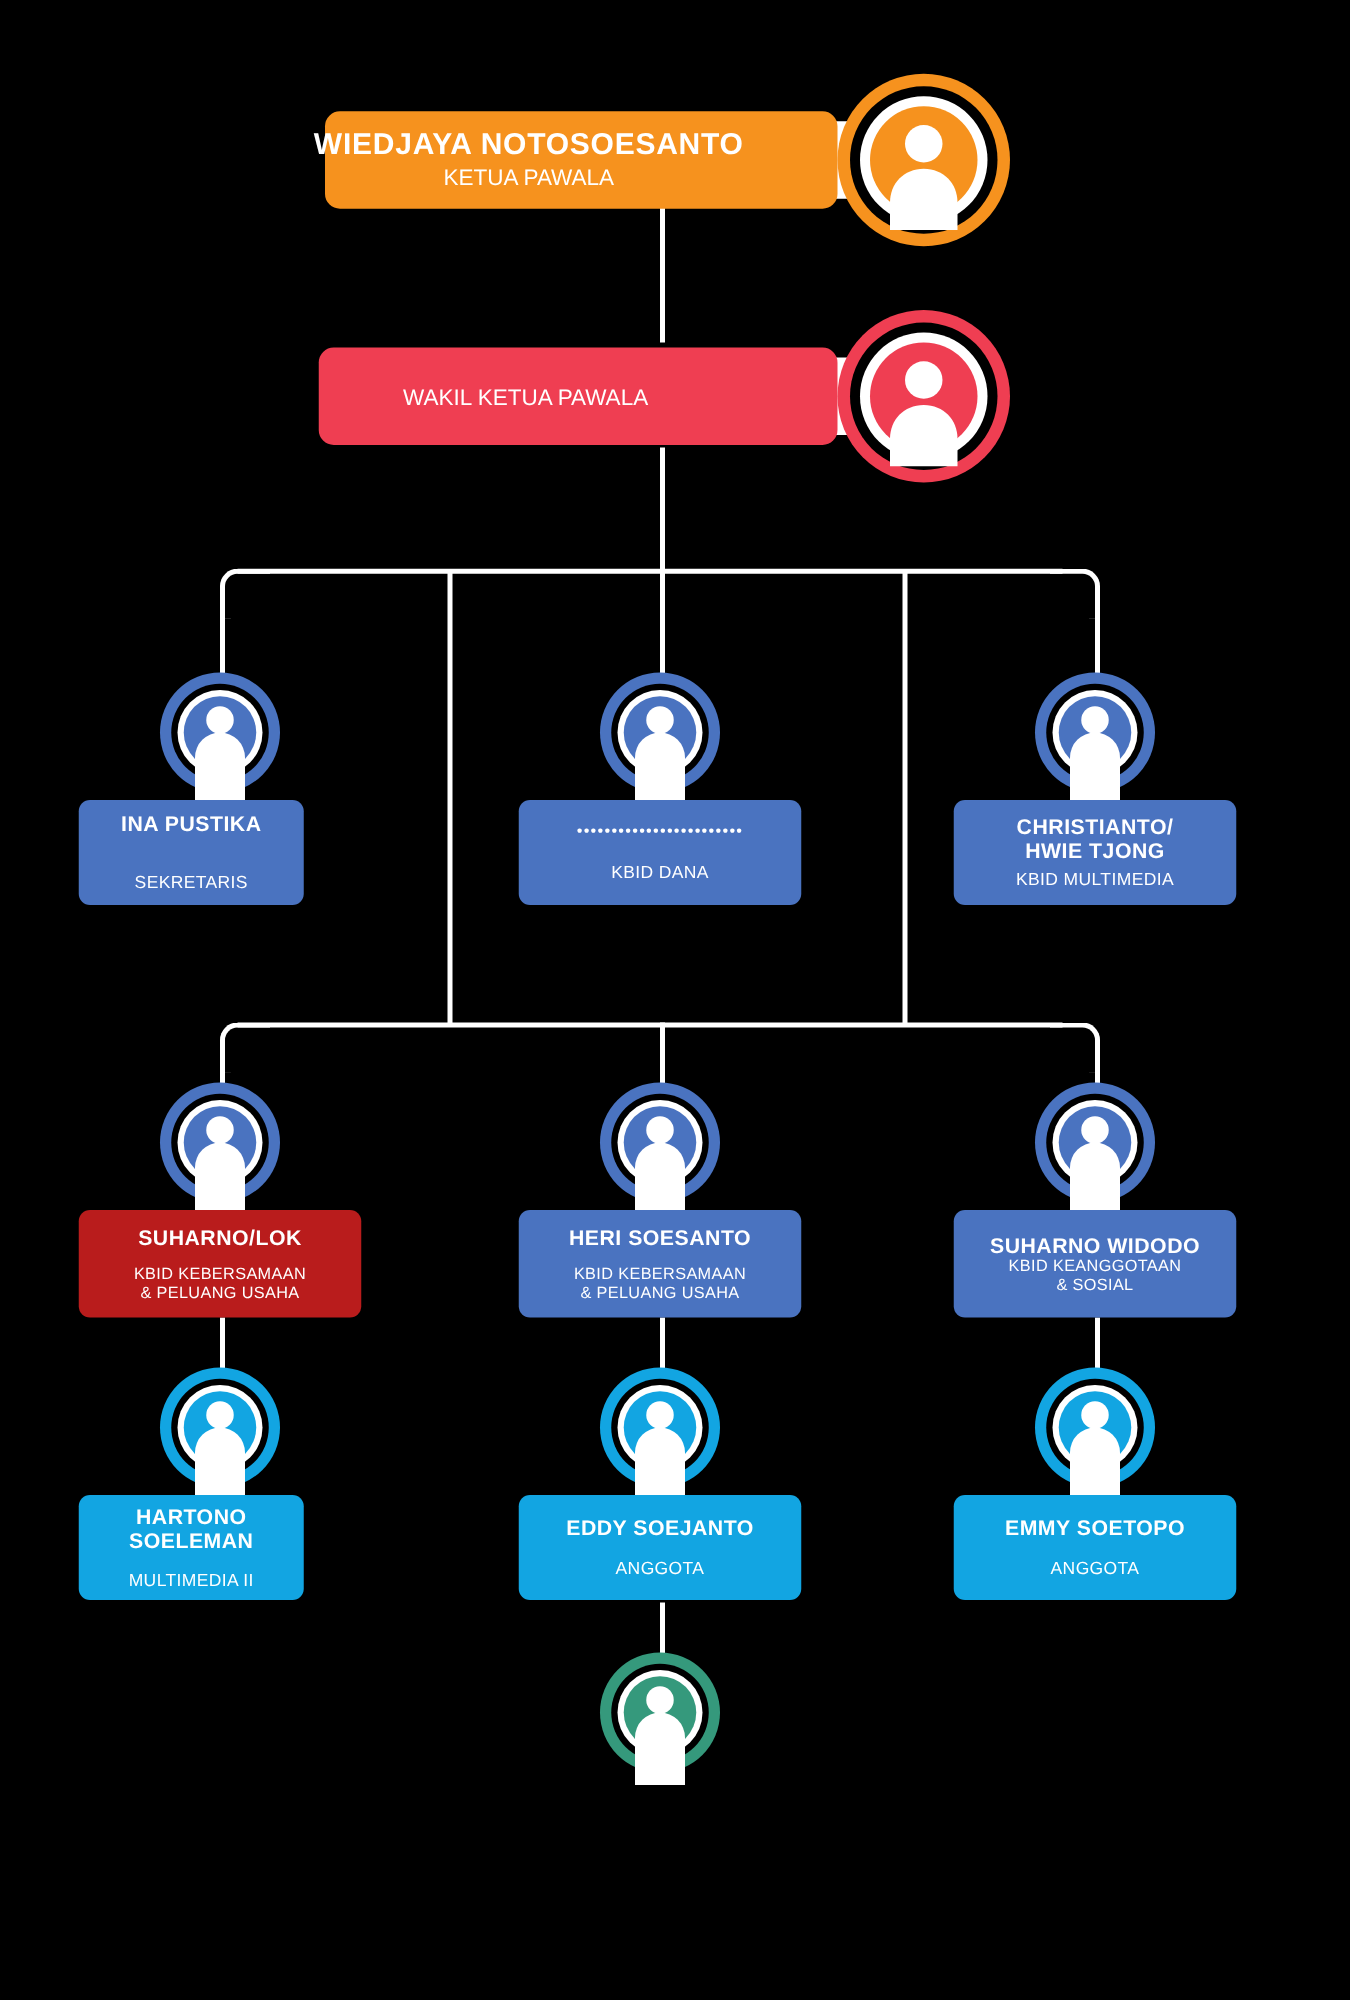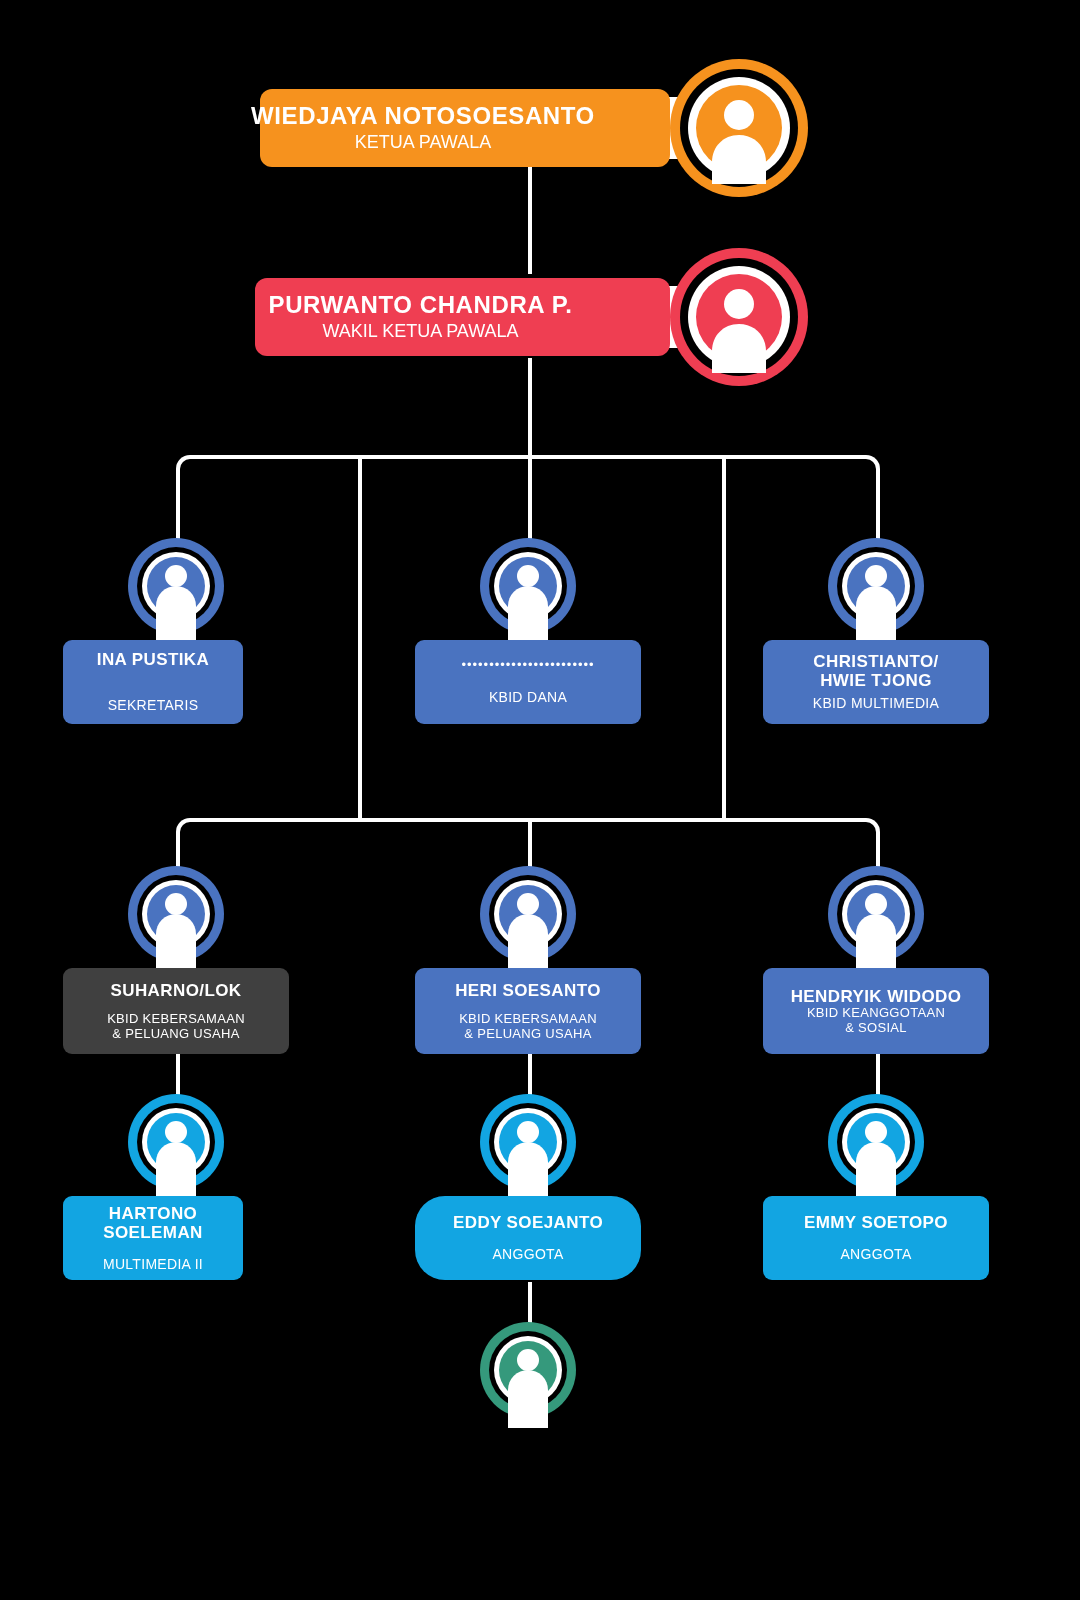--- a/index.html
+++ b/index.html
@@ -195,21 +195,20 @@
         <circle cx="69" cy="56" r="15" fill="#ffffff"></circle>
         <path d="M69 76 c-16 0 -27 12 -27 27 v22 h54 v-22 c0 -15 -11 -27 -27 -27 z" fill="#ffffff"></path>
       </svg>
     </div>
   </div>
 
   <div style="position:absolute; left:255px; top:278px; width:470px; height:78px;">
     <div class="badge-tab-shadow" style="left:393px; width:14px; height:62px;"></div>
     <div class="badge-tab" style="left:401px; width:84px; height:62px;"></div>
     <div class="banner" style="left:0; top:0; width:415px; height:78px; background:#EF3E52;">
-      <div class="bname banner-text-shift" style="font-size:24px;">PURWANTO CHANDRA P.</div>
       <div class="brole banner-text-shift" style="font-size:18px; margin-top:3px;">WAKIL KETUA PAWALA</div>
     </div>
     <div class="bigavatar" style="left:415px; top:-30px; width:138px; height:138px;">
       <div class="ringA" style="background:#EF3E52;"></div>
       <div class="ringB" style="left:10px; top:10px; width:118px; height:118px;"></div>
       <div class="ringC" style="left:18px; top:18px; width:102px; height:102px;"></div>
       <div class="disc" style="left:26px; top:26px; width:86px; height:86px; background:#EF3E52;"></div>
       <svg class="person" viewBox="0 0 138 138">
         <circle cx="69" cy="56" r="15" fill="#ffffff"></circle>
         <path d="M69 76 c-16 0 -27 12 -27 27 v22 h54 v-22 c0 -15 -11 -27 -27 -27 z" fill="#ffffff"></path>
@@ -262,21 +261,21 @@
 
   <div class="avatar" style="left:128px; top:866px;">
     <div class="r1" style="background:#4A73C0;"></div>
       <div class="r2"></div>
       <div class="r3"></div>
     <div class="r4" style="background:#4A73C0;"></div>
     <div class="head"></div>
       <div class="body"></div>
   </div>
   <div class="neck" style="left:176px; top:954px;"></div>
-  <div class="card" style="left:63px; top:968px; width:226px; height:86px; background:#404040;align-items:center;">
+  <div class="card" style="left:63px; top:968px; width:226px; height:86px; background:#b91c1c;align-items:center;">
     <div class="cname" style="font-size:17px;">SUHARNO/LOK</div>
     <div class="crole" style="font-size:13px; margin-top:12px;">KBID KEBERSAMAAN</div>
     <div class="crole" style="font-size:13px;">&amp; PELUANG USAHA</div>
   </div>
 
   <div class="avatar" style="left:480px; top:866px;">
     <div class="r1" style="background:#4A73C0;"></div>
       <div class="r2"></div>
       <div class="r3"></div>
     <div class="r4" style="background:#4A73C0;"></div>
@@ -293,21 +292,21 @@
   <div class="avatar" style="left:828px; top:866px;">
     <div class="r1" style="background:#4A73C0;"></div>
       <div class="r2"></div>
       <div class="r3"></div>
     <div class="r4" style="background:#4A73C0;"></div>
     <div class="head"></div>
       <div class="body"></div>
   </div>
   <div class="neck" style="left:876px; top:954px;"></div>
   <div class="card" style="left:763px; top:968px; width:226px; height:86px; background:#4A73C0;">
-    <div class="cname" style="font-size:17px;">HENDRYIK WIDODO</div>
+    <div class="cname" style="font-size:17px;">SUHARNO WIDODO</div>
     <div class="crole" style="font-size:13px; ">KBID KEANGGOTAAN</div>
     <div class="crole" style="font-size:13px;">&amp; SOSIAL</div>
   </div>
 
   <div class="avatar" style="left:128px; top:1094px;">
     <div class="r1" style="background:#12A5E2;"></div>
       <div class="r2"></div>
       <div class="r3"></div>
     <div class="r4" style="background:#12A5E2;"></div>
     <div class="head"></div>
@@ -321,21 +320,21 @@
 
   <div class="avatar" style="left:480px; top:1094px;">
     <div class="r1" style="background:#12A5E2;"></div>
       <div class="r2"></div>
       <div class="r3"></div>
     <div class="r4" style="background:#12A5E2;"></div>
     <div class="head"></div>
       <div class="body"></div>
   </div>
   <div class="neck" style="left:528px; top:1182px;"></div>
-  <div class="card" style="left:415px; top:1196px; width:226px; height:84px; background:#12A5E2;border-radius:30px;">
+  <div class="card" style="left:415px; top:1196px; width:226px; height:84px; background:#12A5E2;">
     <div class="cname" style="font-size:17px;">EDDY SOEJANTO</div>
     <div class="crole" style="font-size:14px; margin-top:14px;">ANGGOTA</div>
   </div>
 
   <div class="avatar" style="left:828px; top:1094px;">
     <div class="r1" style="background:#12A5E2;"></div>
       <div class="r2"></div>
       <div class="r3"></div>
     <div class="r4" style="background:#12A5E2;"></div>
     <div class="head"></div>

